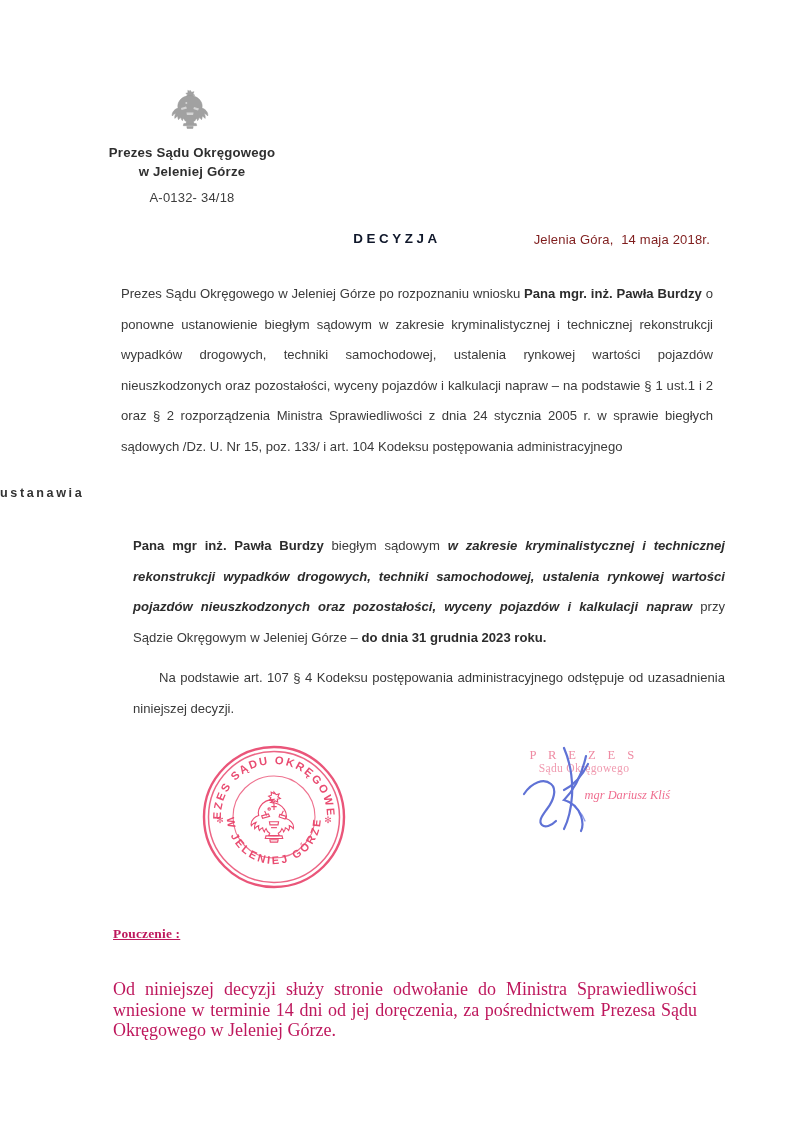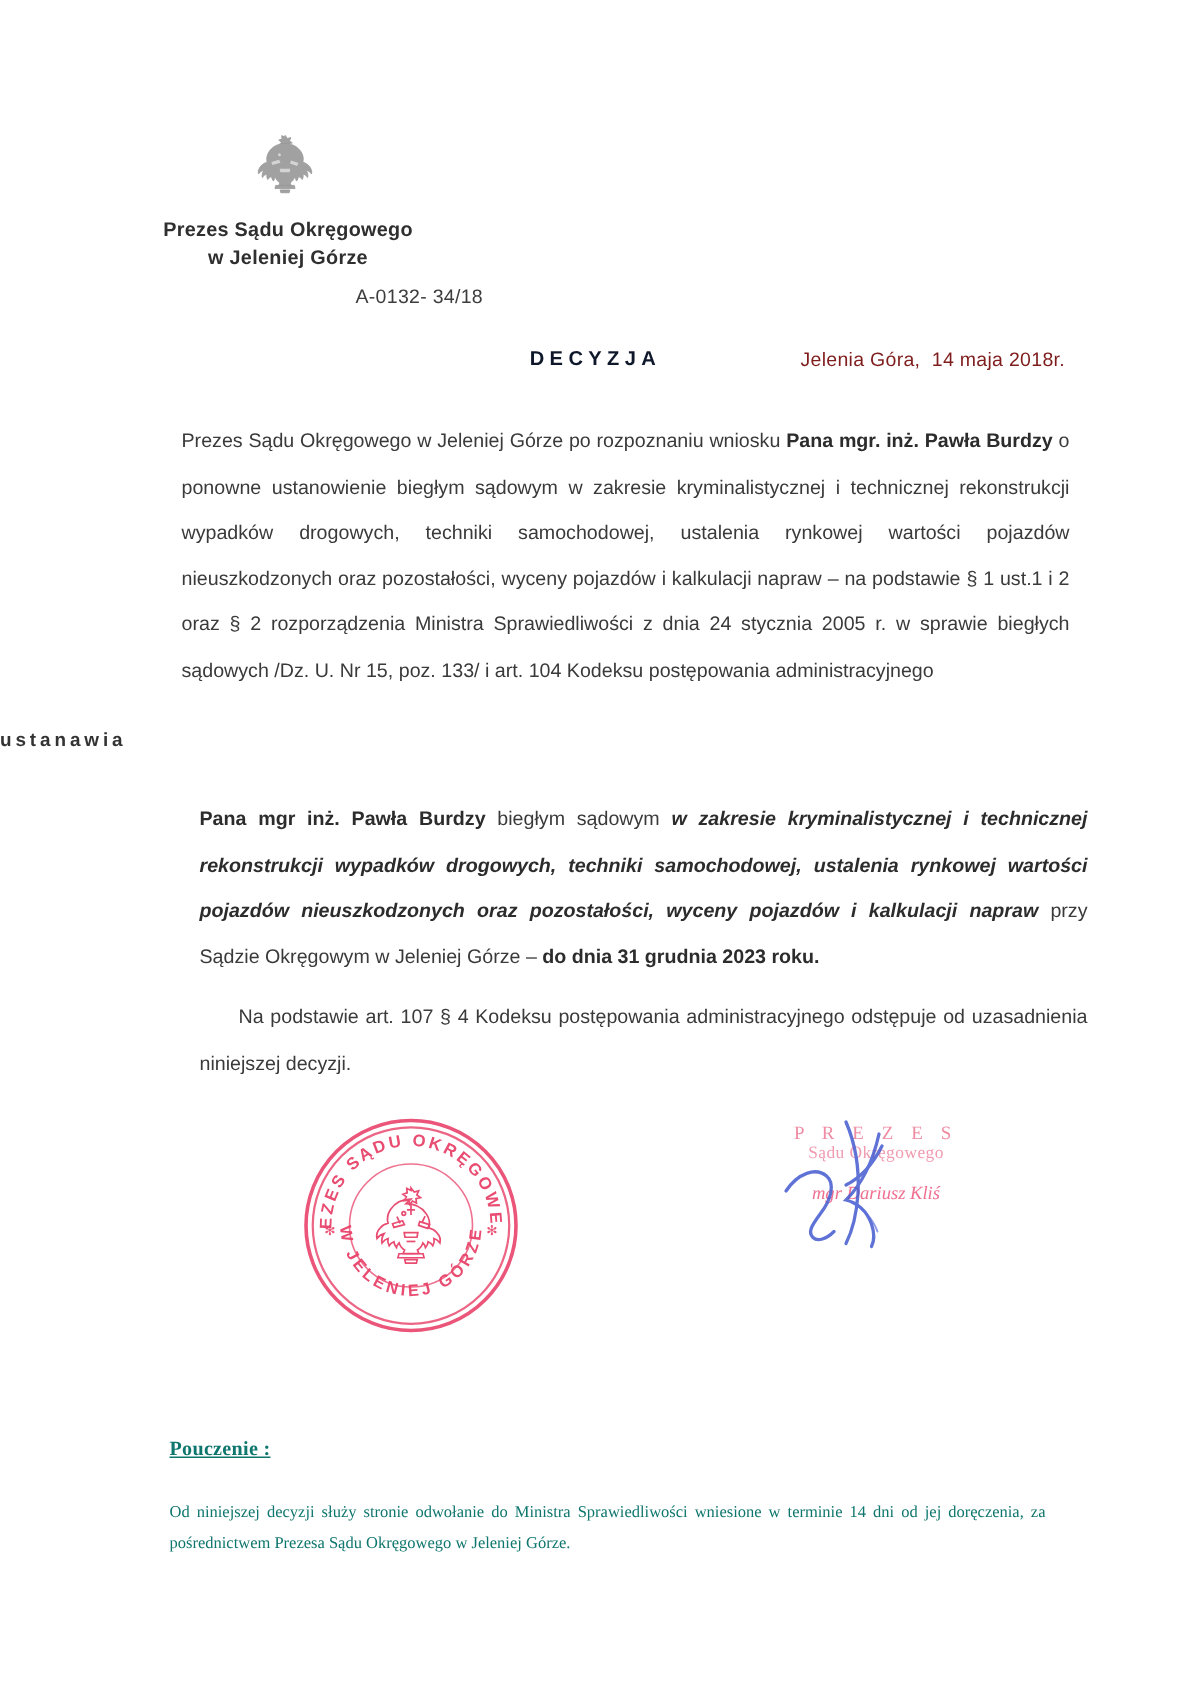--- a/index.html
+++ b/index.html
@@ -52,21 +52,21 @@
     font-weight: bold;
     line-height: 19px;
     letter-spacing: .2px;
     color: #2f2f2f;
   }
   .ref-no {
     position: absolute;
     left: 62px;
     top: 190px;
     width: 260px;
-    text-align: right;
+    text-align: center;
     font-size: 13px;
     color: #3d3d3d;
     letter-spacing: .2px;
   }
   .place-date {
     position: absolute;
     right: 84px;
     top: 144px;
     font-size: 13px;
     color: #7f1d1d;
@@ -152,47 +152,48 @@
     font-size: 11.6px;
     letter-spacing: .3px;
     margin-top: -1px;
     color: #f09bb0;
   }
   .sign-line3 {
     font-size: 12.4px;
     font-style: italic;
     margin-top: 13px;
     color: #ef6f90;
+    text-align: right;
   }
   .sign-ink {
     position: absolute;
     left: 8px;
     top: -6px;
     width: 172px;
     height: 96px;
   }
 
   
   .footer {
     position: absolute;
     left: 113px;
-    top: 958px;
+    top: 926px;
     width: 600px;
     font-family: "Liberation Serif", serif;
-    color: #0f766e;
+    color: #be185d;
   }
   .footer-heading {
     font-size: 13.4px;
     font-weight: bold;
     text-decoration: underline;
     letter-spacing: .2px;
   }
   .footer-body {
-    margin-top: 24px;
-    font-size: 11px;
+    margin-top: 37px;
+    font-size: 18px;
     line-height: 20.5px;
     text-align: justify;
     text-justify: inter-word;
     width: 584px;
   }
 </style>
 </head>
 <body>
 
 <div class="page">

